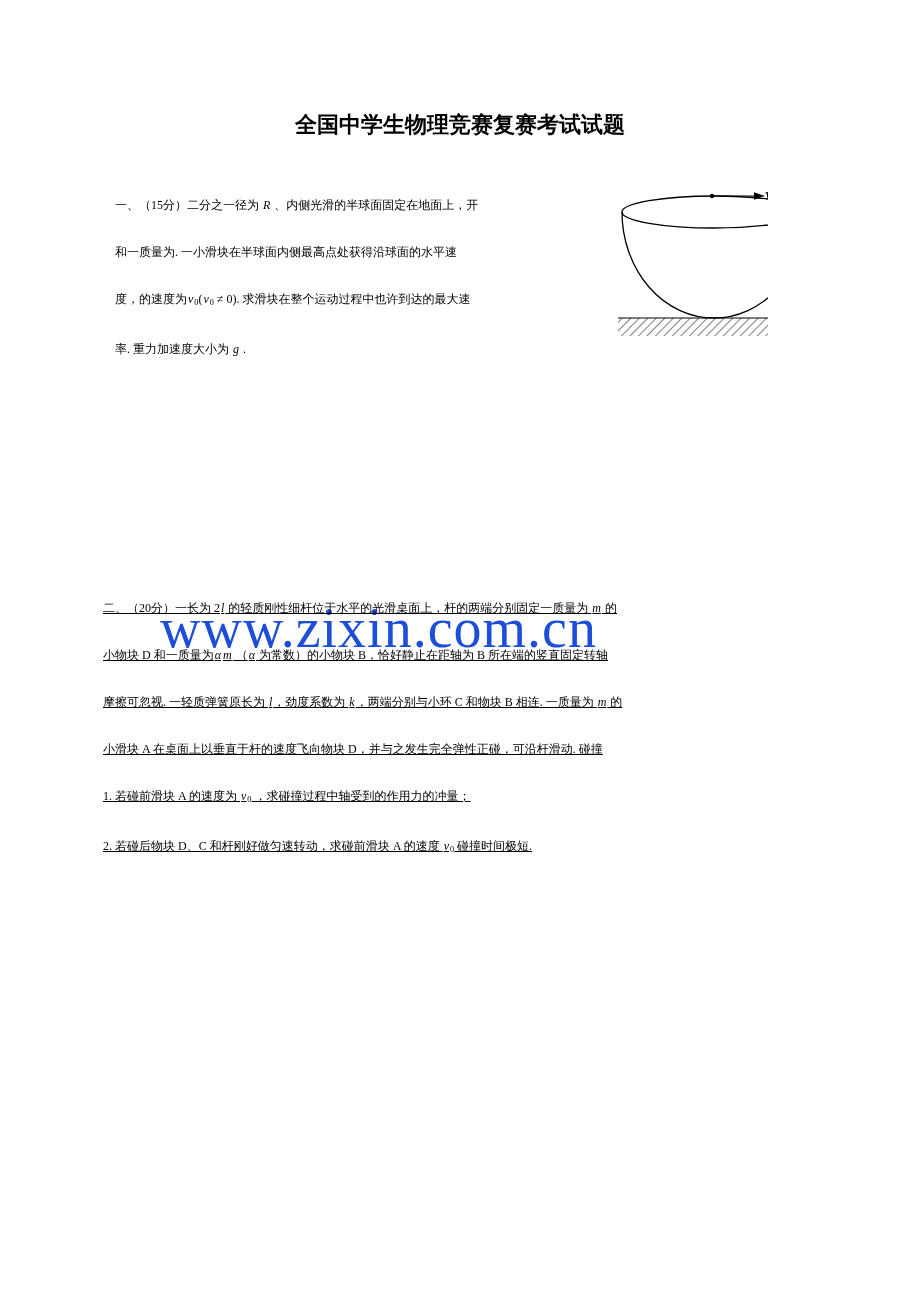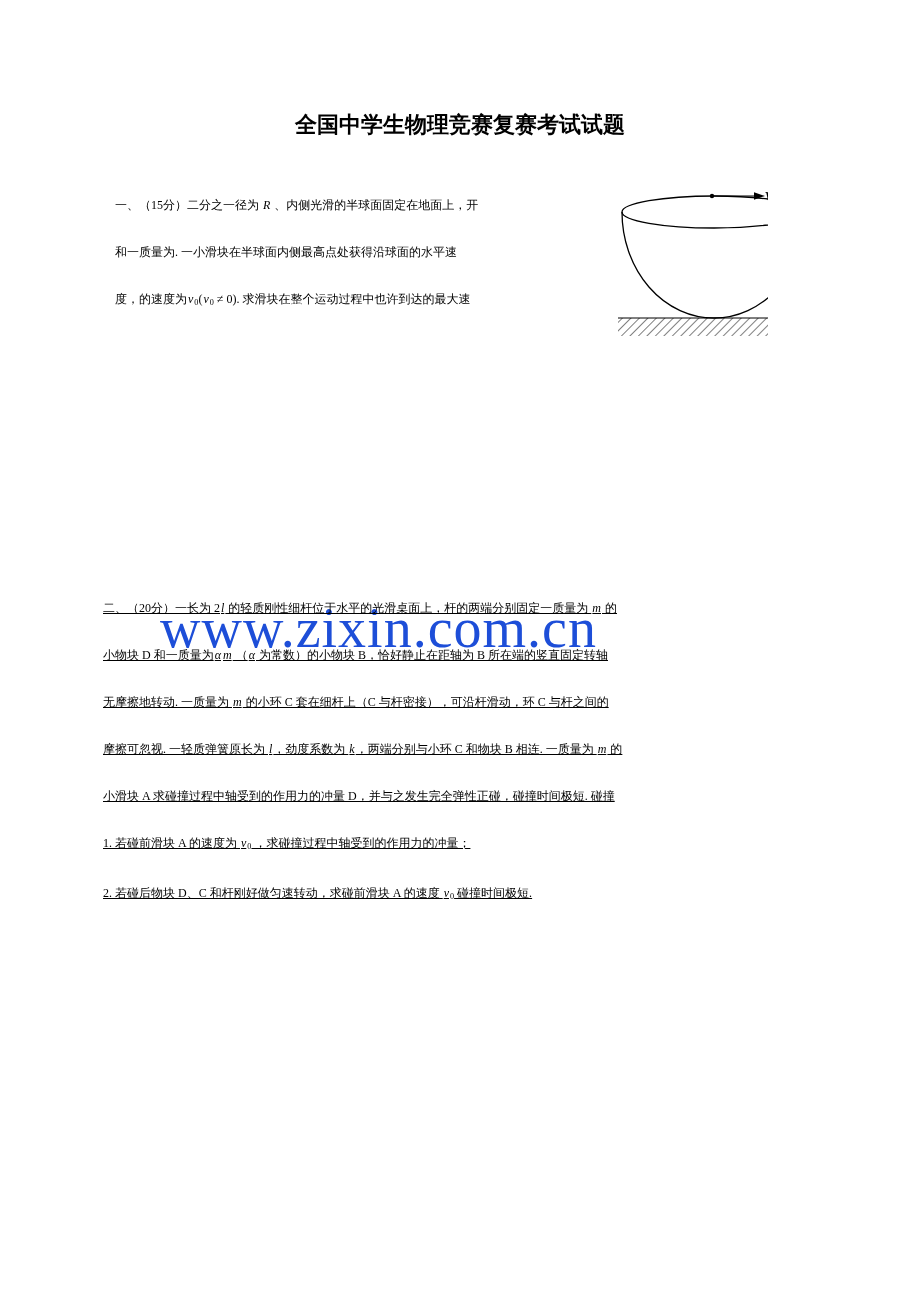--- a/index.html
+++ b/index.html
@@ -59,20 +59,21 @@
 <div class="page">
 
   <div class="doc-title">全国中学生物理竞赛复赛考试试题</div>
 
   <div class="watermark">www.zixin.com.cn</div>
 
   <div class="qblock q1">
       <div class="tline"><span>一、（15分）二分之一径为 </span><span class="v">R</span><span> 、内侧光滑的半球面固定在地面上，开</span></div>
       <div class="tline"><span>和一质量为. 一小滑块在半球面内侧最高点处获得沿球面的水平速</span></div>
       <div class="tline"><span>度，的速度为</span><span class="v">v</span><span class="sub">0</span><span>(</span><span class="v">v</span><span class="sub">0</span><span> ≠ 0). 求滑块在整个运动过程中也许到达的最大速</span></div>
+      <div class="tline"><span>率. 重力加速度大小为 </span><span class="v">g</span><span> .</span></div>
     </div>
 
   <div class="figure">
     <svg width="200" height="156" viewBox="0 0 200 156">
       <defs>
         <pattern id="hatch" width="6" height="6" patternUnits="userSpaceOnUse" patternTransform="rotate(45)">
           <line x1="0" y1="0" x2="0" y2="6" stroke="#000" stroke-width="1"></line>
         </pattern>
       </defs>
       <ellipse cx="98" cy="24" rx="92" ry="16" fill="none" stroke="#000" stroke-width="1.3"></ellipse>
@@ -82,20 +83,19 @@
       <circle cx="96" cy="8" r="2.2" fill="#000"></circle>
       <line x1="96" y1="8" x2="140" y2="8" stroke="#000" stroke-width="1.2"></line>
       <polygon points="149,8 138,4.2 138,11.8" fill="#000"></polygon>
     </svg>
     <span class="vlabel"><span class="v">v</span><span class="sub">0</span></span>
   </div>
 
   <div class="qblock q2">
       <div class="tline"><span>二、（20分）一长为 2</span><span class="v">l</span><span> 的轻质刚性细杆位于水平的光滑桌面上，杆的两端分别固定一质量为 </span><span class="v">m</span><span> 的</span></div>
       <div class="tline"><span>小物块 D 和一质量为</span><span class="v">α</span><span class="v">m</span><span> （</span><span class="v">α</span><span> 为常数）的小物块 B，恰好静止在距轴为 B 所在端的竖直固定转轴</span></div>
-      <div class="tline"><span>无摩擦地转动. 一质量为 </span><span class="v">m</span><span> 的小环 C 套在细杆上（C 与杆密接），可沿杆滑动，环 C 与杆之间的</span></div>
       <div class="tline"><span>摩擦可忽视. 一轻质弹簧原长为 </span><span class="v">l</span><span>，劲度系数为 </span><span class="v">k</span><span>，两端分别与小环 C 和物块 B 相连. 一质量为 </span><span class="v">m</span><span> 的</span></div>
-      <div class="tline"><span>小滑块 A 求碰撞过程中轴受到的作用力的冲量 D，并与之发生完全弹性正碰，碰撞时间极短. 碰撞</span></div>
+      <div class="tline"><span>小滑块 A 在桌面上以垂直于杆的速度飞向物块 D，并与之发生完全弹性正碰，可沿杆滑动. 碰撞</span></div>
       <div class="tline"><span>1.  若碰前滑块 A 的速度为 </span><span class="v">v</span><span class="sub">0</span><span> ，求碰撞过程中轴受到的作用力的冲量；</span></div>
       <div class="tline"><span>2.  若碰后物块 D、C 和杆刚好做匀速转动，求碰前滑块 A 的速度 </span><span class="v">v</span><span class="sub">0</span><span> 碰撞时间极短.</span></div>
     </div>
 
 </div>
 
 </body></html>

